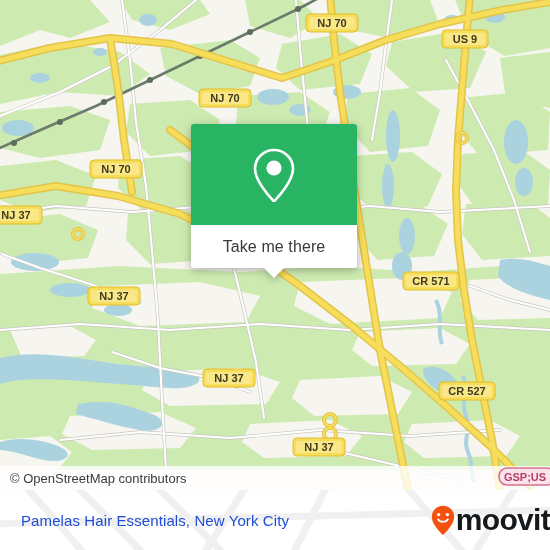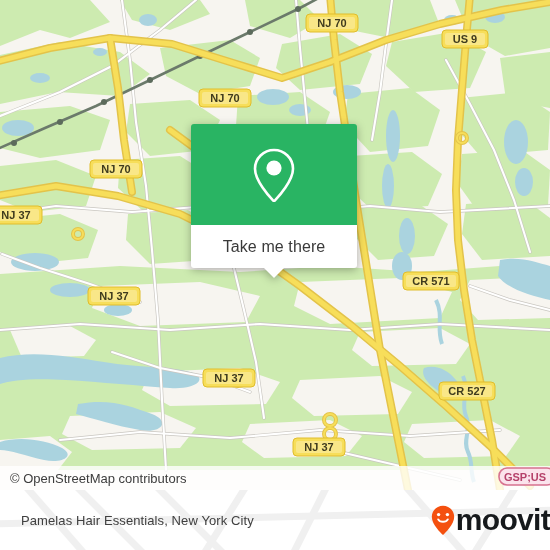--- a/index.html
+++ b/index.html
@@ -102,22 +102,22 @@
     height: 60px;
     background: #ffffff;
     overflow: hidden;
   }
   #footer-bg { position:absolute; left:0; top:0; width:550px; height:60px; }
   #footer-title {
     position: absolute;
     left: 21px;
     top: 50%;
     transform: translateY(-50%);
-    font-size: 13px;
-    color: #404040;
+    font-size: 15px;
+    color: #1d4ed8;
     white-space: nowrap;
     letter-spacing: .1px;
   }
   #brand {
     position: absolute;
     right: 0;
     top: 50%;
     transform: translateY(-50%);
     display: flex;
     align-items: center;

